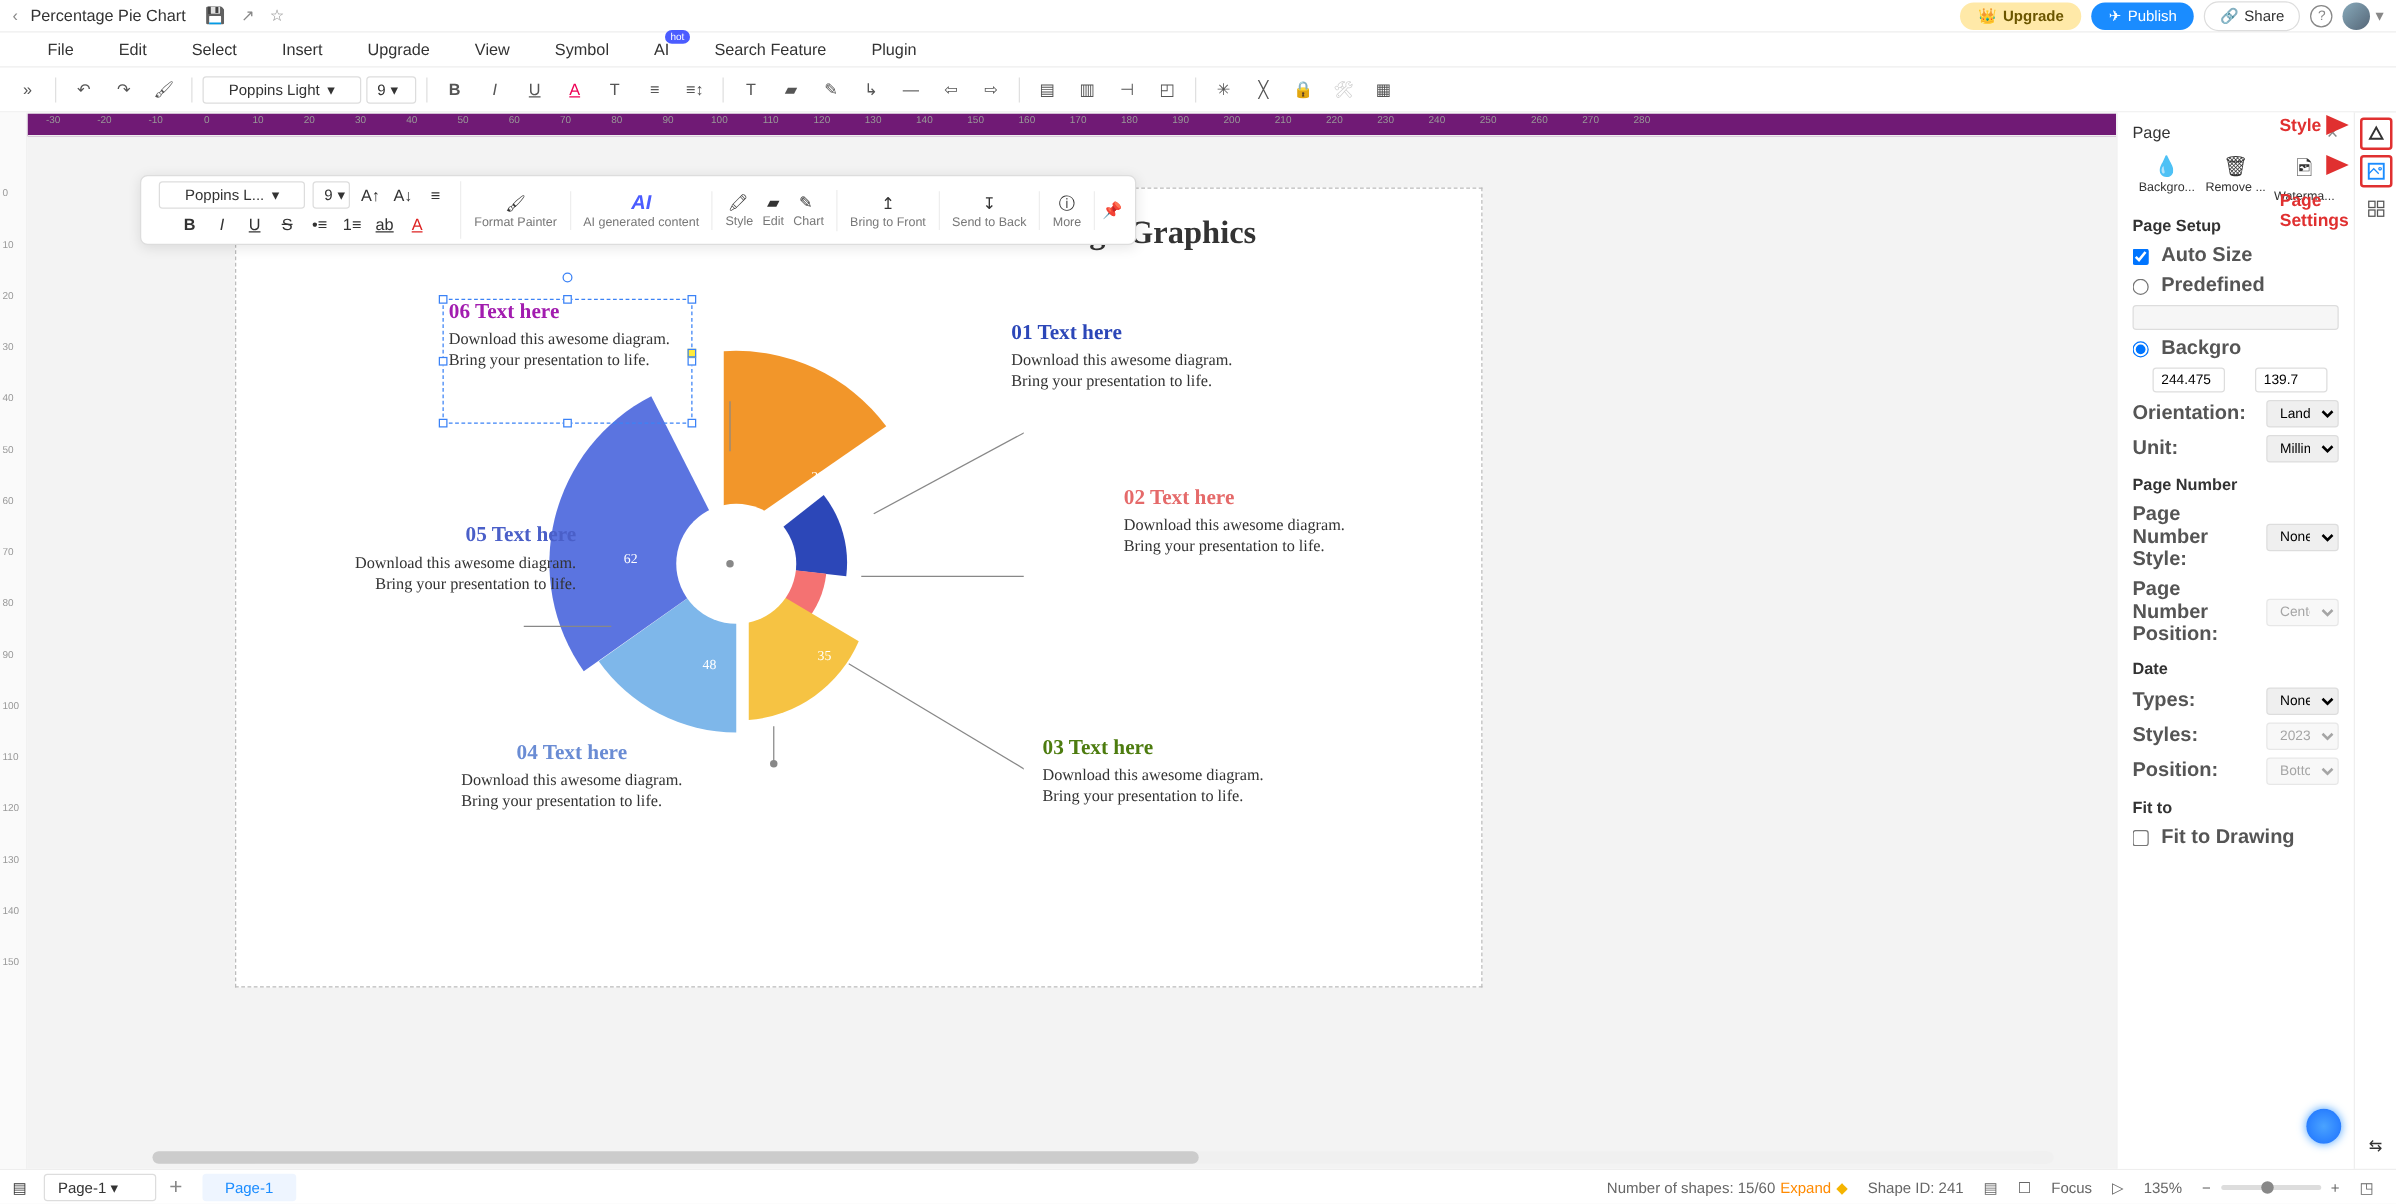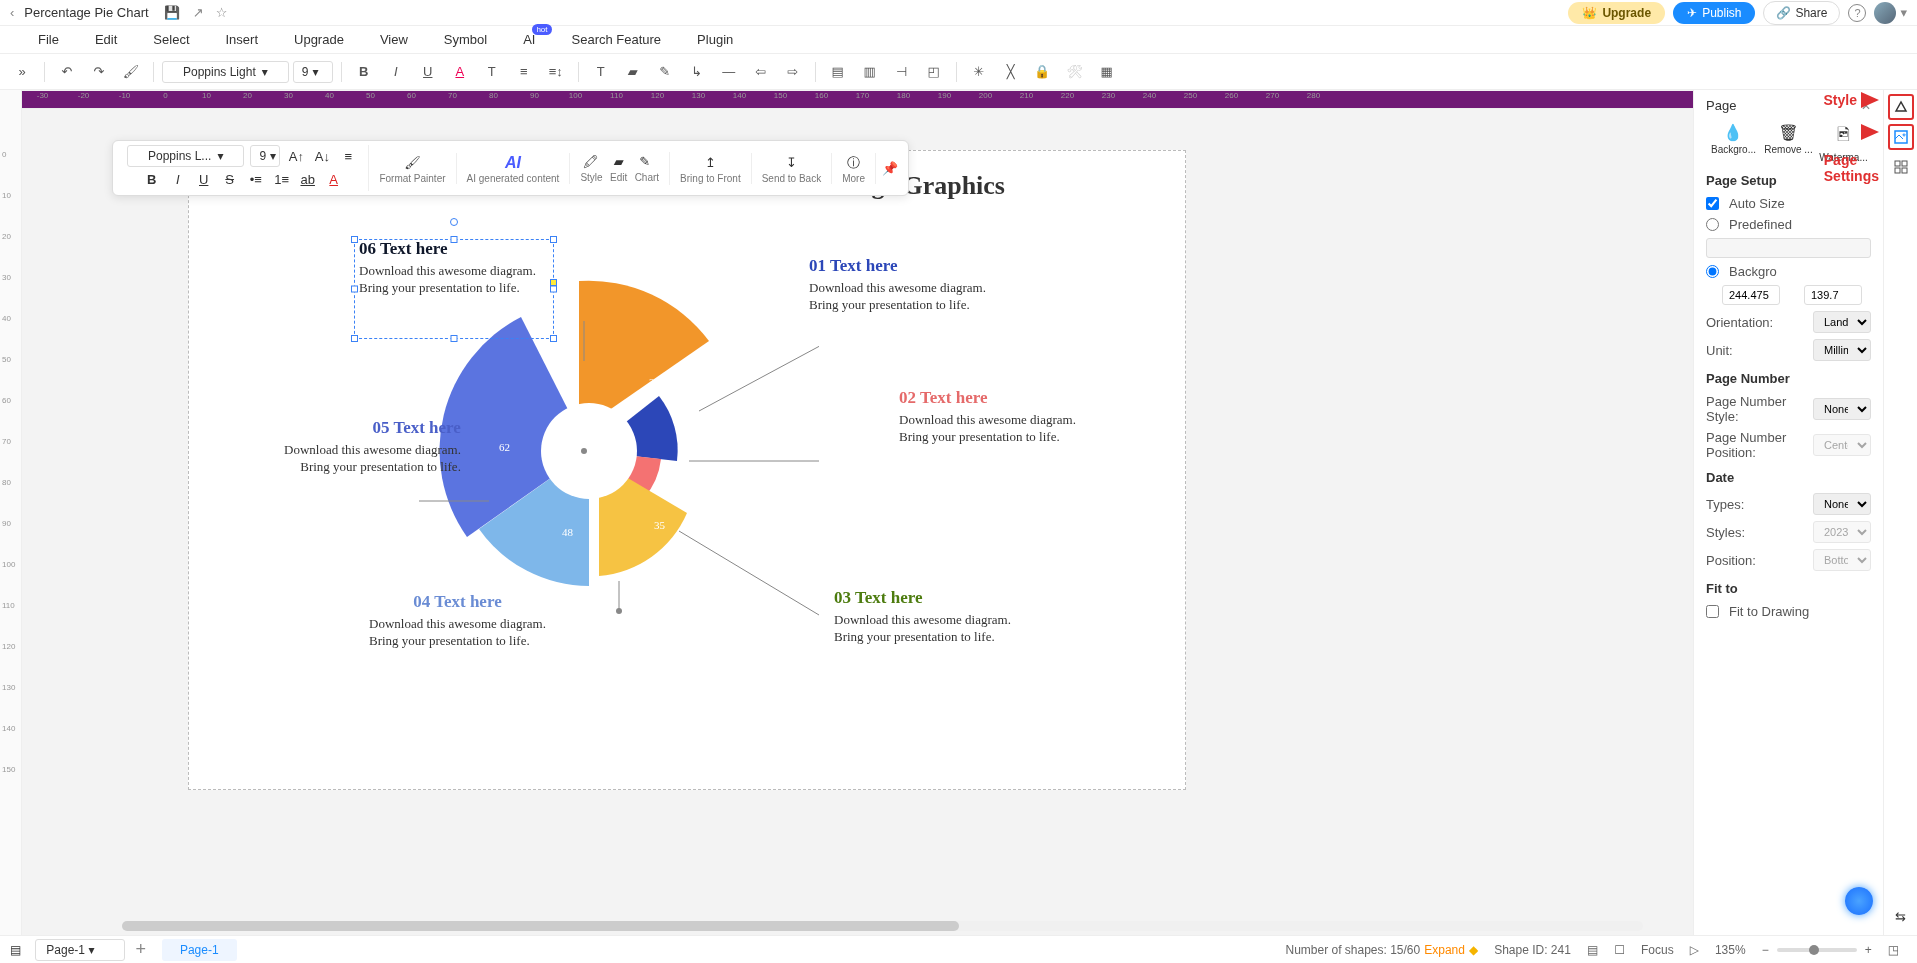--- a/index.html
+++ b/index.html
@@ -42,21 +42,21 @@
 .callout-title { font-family: Georgia, serif; font-weight: bold; font-size: 17px; margin-bottom: 4px; }
 .callout-text { font-family: Georgia, serif; font-size: 13px; line-height: 1.3; }
 .sel-handle { position:absolute; width:7px; height:7px; background:#fff; border:1px solid #3b82f6;}
 .right-panel { width: 190px; border-left: 1px solid #eee; background: #fff; overflow-y: auto; padding: 8px 12px; font-size: 12px; position:relative;}
 .right-panel h4 { font-size: 13px; font-weight: 600; margin: 10px 0 8px; }
 .panel-top { display:flex; justify-content:space-between; align-items:center; margin-bottom:10px;}
 .panel-row3 { display: flex; justify-content: space-around; margin-bottom: 4px; }
 .panel-row3 > div { flex:1; text-align:center; font-size:10px; cursor:pointer;}
 .panel-row3 .ic { font-size:16px; display:block; margin-bottom:2px;}
 .form-row { display: flex; align-items: center; margin: 6px 0; gap: 6px; }
-.form-row label { flex: 1; font-size: 13px; color: #555; }
+.form-row label { flex: 1; font-size: 16px; color: #555; font-weight: bold; }
 .form-row input[type=text], .form-row select { border: 1px solid #ddd; padding: 3px 6px; border-radius: 3px; font-size: 11px; width: 58px; }
 .form-row input[type=radio], .form-row input[type=checkbox] { margin-right: 4px; }
 .right-rail { width: 34px; border-left: 1px solid #eee; display: flex; flex-direction: column; align-items: center; padding-top: 4px; gap: 4px;}
 .rail-btn { width: 26px; height: 26px; display: flex; align-items:center; justify-content:center; cursor:pointer; border-radius:3px;}
 .rail-btn.hl { border: 2px solid #e03030; }
 .anno { position:absolute; color:#e03030; font-weight:bold; font-size:14px;}
 .arrow-r { display:inline-block; width:0;height:0; border-top:8px solid transparent; border-bottom:8px solid transparent; border-left:18px solid #e03030;}
 .status-bar { height: 28px; border-top: 1px solid #eee; display: flex; align-items: center; padding: 0 10px; font-size: 12px; }
 .tab { padding: 4px 18px; color: #1a8cff; background:#eef5ff; border-radius:3px; margin:0 6px; cursor:pointer;}
 .pg-sel { border:1px solid #ddd; padding:3px 30px 3px 10px; border-radius:3px; margin-left:8px;}
@@ -346,21 +346,21 @@
         <div class="callout-title" style="color:#6a8cd4; text-align:center;">04 Text here</div>
         <div class="callout-text">Download this awesome diagram.</div>
         <div class="callout-text">Bring your presentation to life.</div>
       </div>
       <div class="callout" style="left:95px; top:267px; text-align:right;">
         <div class="callout-title" style="color:#4a5fc8;">05 Text here</div>
         <div class="callout-text">Download this awesome diagram.</div>
         <div class="callout-text">Bring your presentation to life.</div>
       </div>
       <div class="callout" style="left:170px; top:88px;">
-        <div class="callout-title" style="color:#0f172a;">06 Text here</div>
+        <div class="callout-title" style="color:#a21caf;">06 Text here</div>
         <div class="callout-text">Download this awesome diagram.</div>
         <div class="callout-text">Bring your presentation to life.</div>
       </div>
 
       <div style="position:absolute; left:165px; top:88px; width:200px; height:100px; border:1px dashed #3b82f6;">
         <div style="position:absolute; left:50%; top:-22px; width:8px; height:8px; border:1px solid #3b82f6; border-radius:50%; background:#fff; transform:translateX(-50%);"></div>
         <div class="sel-handle" style="left:-4px; top:-4px;"></div>
         <div class="sel-handle" style="right:-4px; top:-4px;"></div>
         <div class="sel-handle" style="left:-4px; bottom:-4px;"></div>
         <div class="sel-handle" style="right:-4px; bottom:-4px;"></div>

